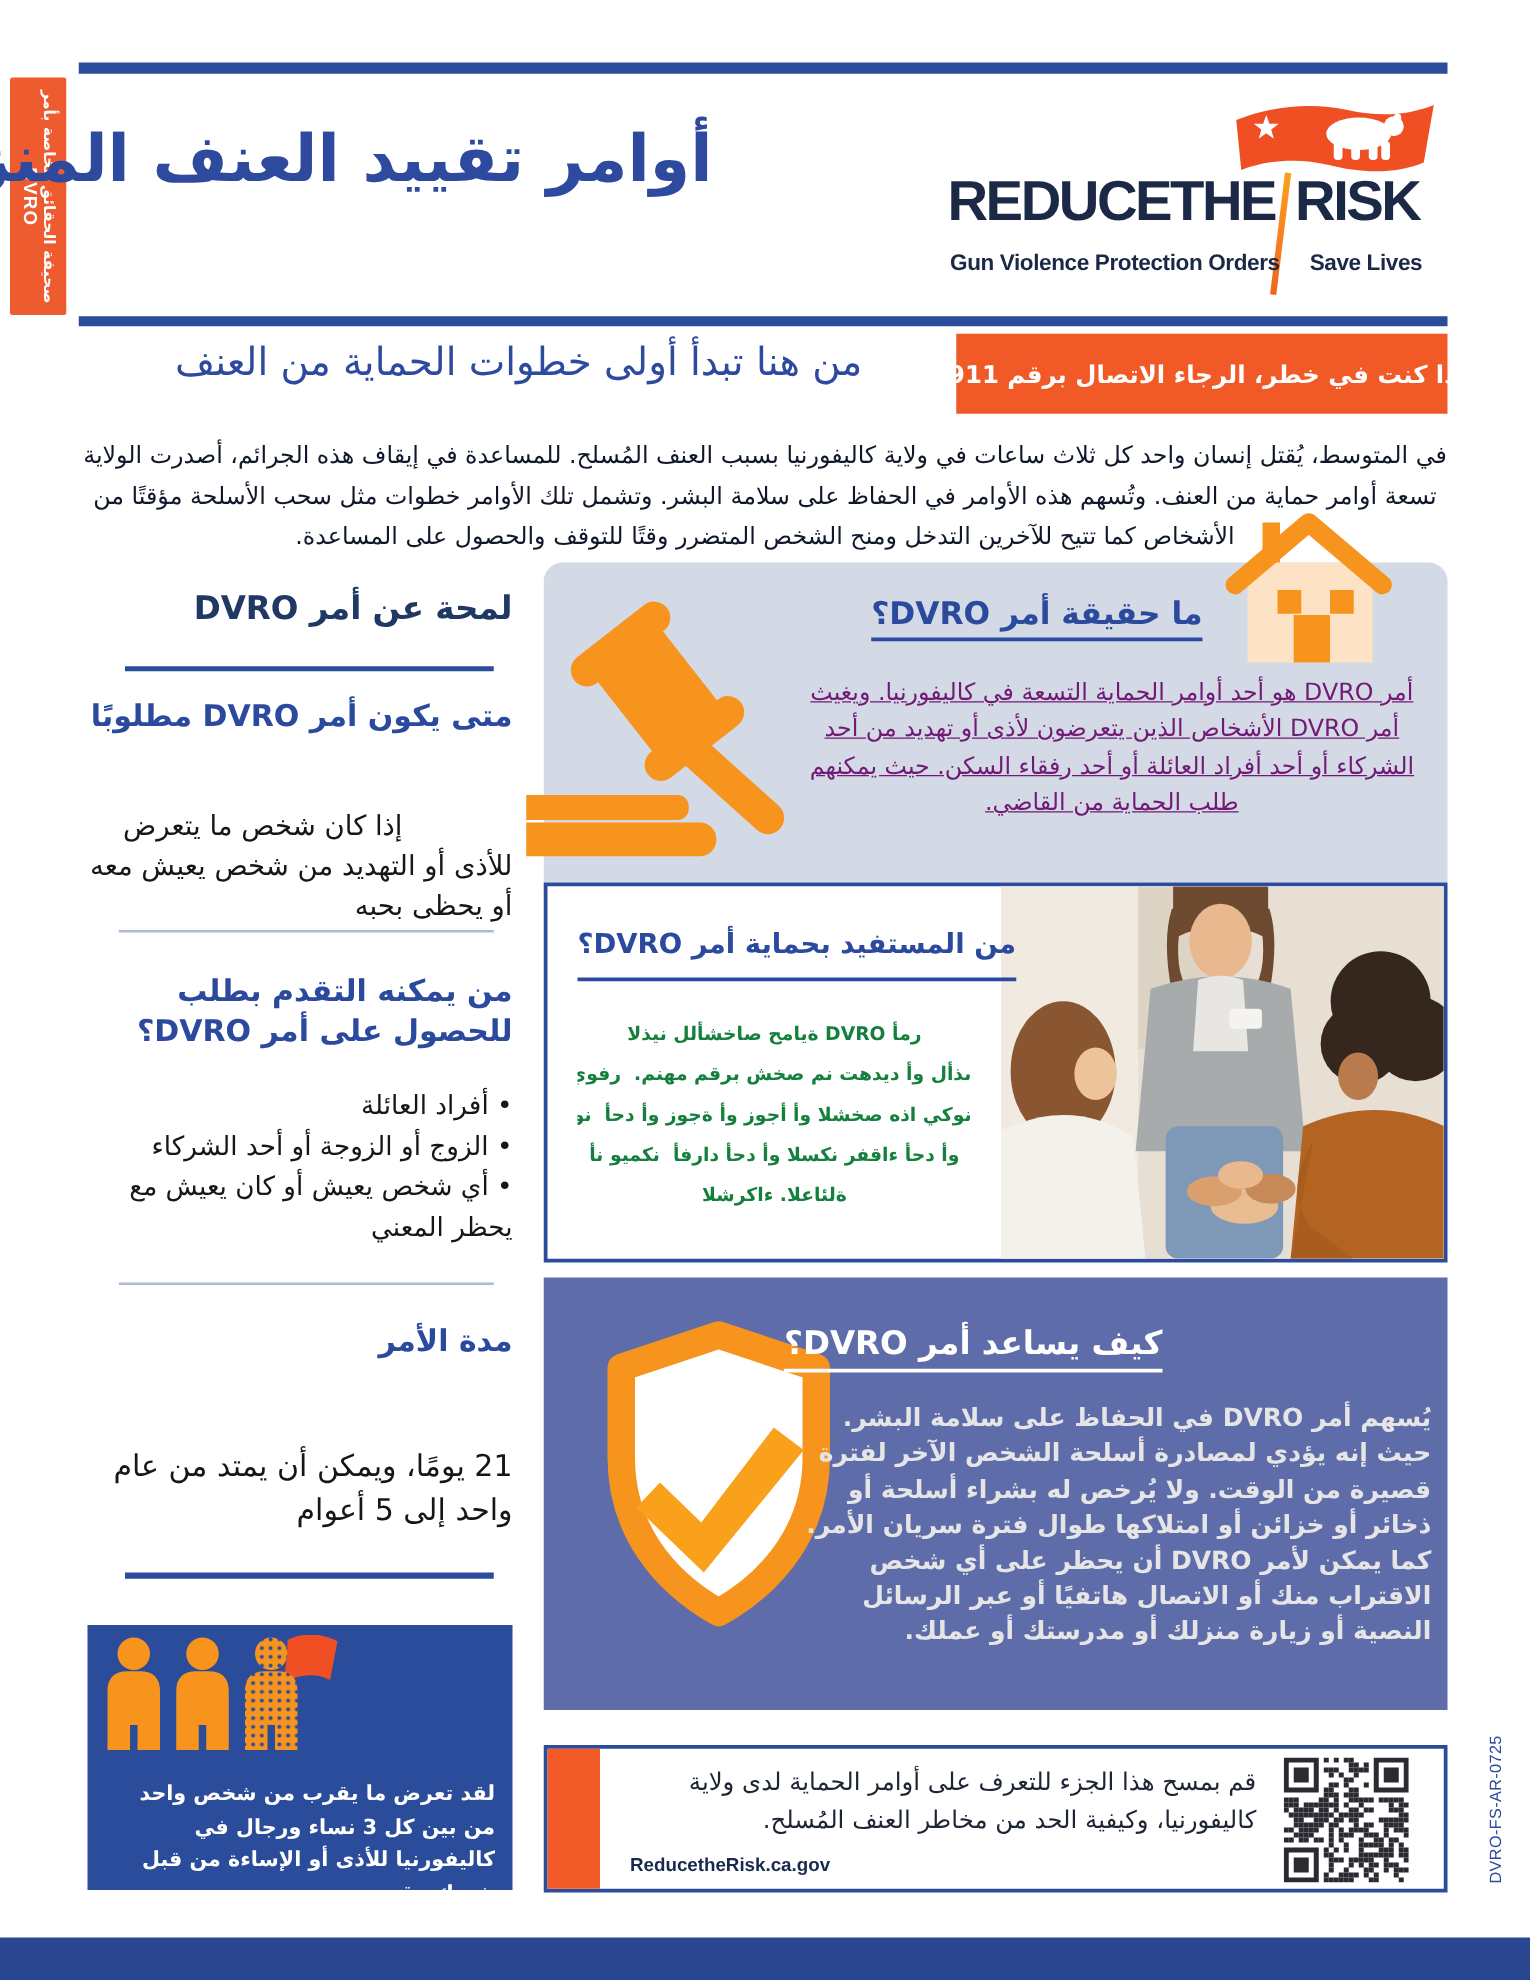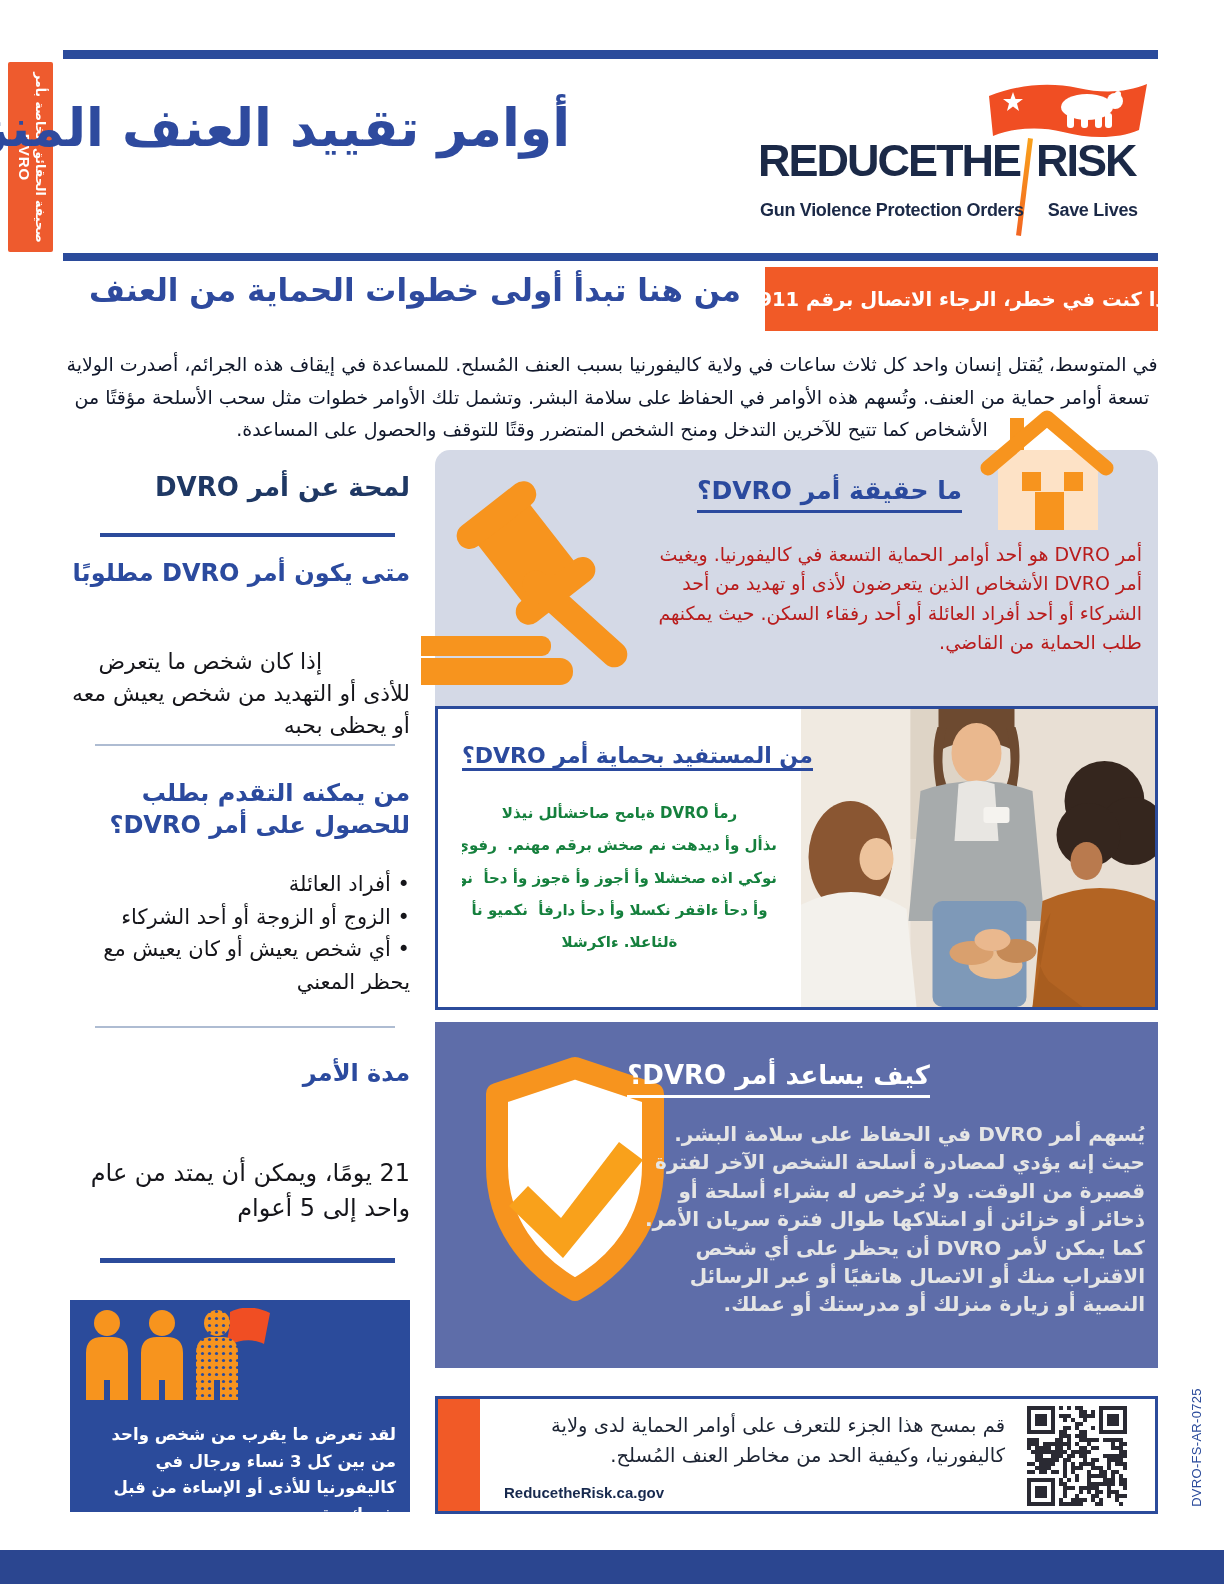--- a/index.html
+++ b/index.html
@@ -28,21 +28,21 @@
   .logo-text{position:absolute;left:0;top:55px;display:flex;align-items:baseline;
       font-weight:bold;color:#1b2947;font-size:45px;letter-spacing:-2px;}
   .logo-gap{width:16px;}
   .logo-tagline{position:absolute;left:2px;top:120px;display:flex;align-items:baseline;
       font-weight:bold;color:#1b2947;font-size:18px;letter-spacing:-0.3px;}
   .logo-tagline .logo-gap{width:24px;}
 
   .alert-banner{left:765px;top:267px;width:393px;height:64px;background:#f15a27;
       display:flex;align-items:center;justify-content:center;color:#fff;font-weight:bold;
       font-size:19.5px;white-space:nowrap;}
-  .subtitle{left:80px;top:272px;width:670px;font-size:31px;font-weight:bold;color:#2e4a9e;
+  .subtitle{left:80px;top:272px;width:670px;font-size:31px;font-weight:normal;color:#2e4a9e;
       text-align:center;white-space:nowrap;}
   .intro{left:62px;top:348px;width:1100px;font-size:19px;color:#10172a;text-align:center;
       line-height:1.72;}
 
   
   .lc{left:70px;width:340px;text-align:right;}
   .lc-title{top:472px;font-size:26px;font-weight:bold;color:#1f3864;}
   .rule-navy{background:#2b4b9b;}
   .rule-light{background:#aebcd2;}
   .sec-head{font-size:24px;font-weight:bold;color:#2b4a9e;line-height:1.32;}
@@ -51,30 +51,30 @@
   .lc-bullets li::before{content:"• ";}
   .stat-box{left:70px;top:1300px;width:340px;height:212px;background:#2b4b9b;}
   .stat-text{position:absolute;left:14px;right:14px;top:122px;color:#fff;font-weight:bold;
       font-size:16.5px;line-height:1.62;text-align:right;direction:rtl;}
 
   
   .box-what{left:435px;top:450px;width:723px;height:278px;background:#d4d9e6;border-radius:15px;}
   .box-heading{position:absolute;font-weight:bold;color:#2b4a9e;border-bottom:3px solid #2b4a9e;
       padding-bottom:5px;direction:rtl;white-space:nowrap;}
   .what-heading{right:196px;top:26px;font-size:25px;}
-  .what-body{position:absolute;right:16px;top:90px;width:505px;font-size:19px;color:#b91c1c;
-      line-height:1.55;text-align:right;direction:rtl;}
+  .what-body{position:absolute;right:16px;top:90px;width:505px;font-size:19px;color:#701a75;
+      line-height:1.55;text-align:center;direction:rtl;text-decoration:underline;}
   .gavel{position:absolute;left:-14px;top:28px;}
   .house{position:absolute;right:42px;top:-46px;}
 
   .box-who{left:435px;top:706px;width:723px;height:304px;background:#fff;
       border:3px solid #2b4b9b;box-sizing:border-box;display:flex;}
   .who-text{width:363px;box-sizing:border-box;padding:18px 24px;position:relative;}
   .who-heading{display:inline-block;margin-top:16px;font-size:22px;font-weight:bold;color:#2b4a9e;
-      border-bottom:3px solid #2b4a9e;padding-bottom:0;direction:rtl;white-space:nowrap;}
+      border-bottom:3px solid #2b4a9e;padding-bottom:14px;direction:rtl;white-space:nowrap;}
   .who-line{direction:rtl;text-align:center;font-size:15px;font-weight:bold;color:#15803d;
       line-height:2.15;white-space:pre;overflow:hidden;}
   .who-lines{margin-top:26px;}
   .who-photo{flex:1;overflow:hidden;}
 
   .box-how{left:435px;top:1022px;width:723px;height:346px;background:#5e6da9;}
   .how-heading{right:228px;top:38px;font-size:26px;color:#fff;border-bottom-color:#fff;}
   .how-body{position:absolute;right:13px;top:98px;width:515px;font-size:20px;font-weight:bold;
       color:#e5e5e5;line-height:1.42;text-align:right;direction:rtl;}
   .shield{position:absolute;left:38px;top:32px;}

